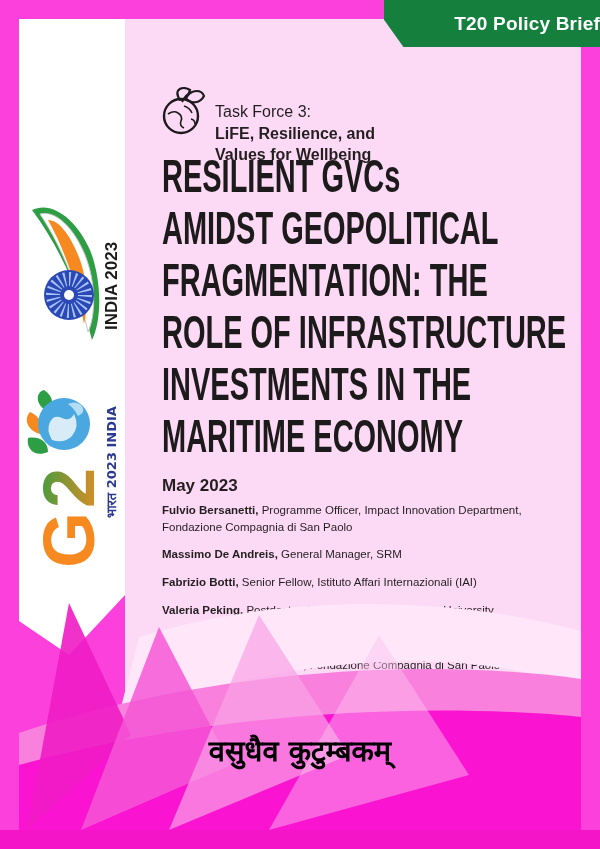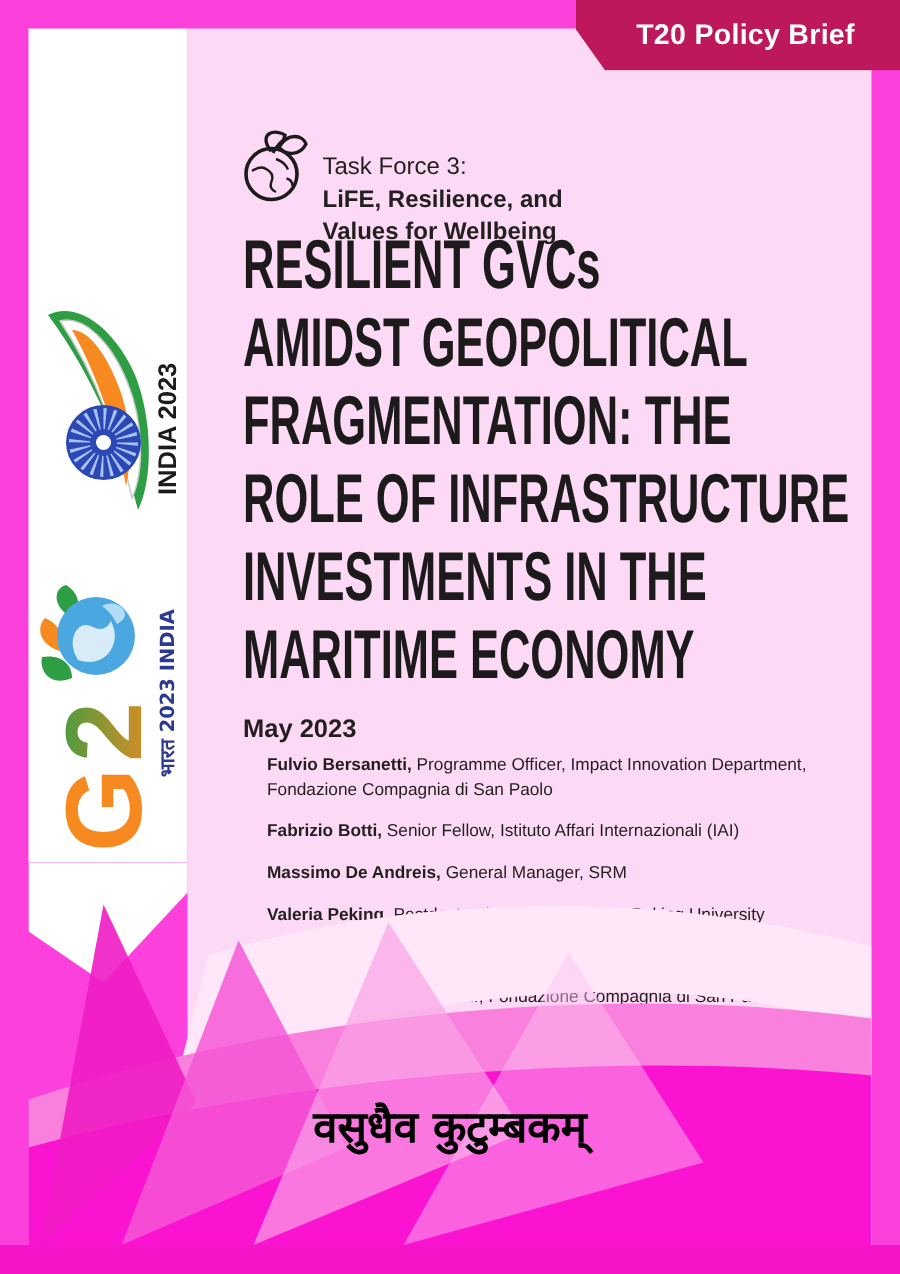--- a/index.html
+++ b/index.html
@@ -21,23 +21,23 @@
     background:#ffffff;
   }
   .bottom-strip{
     position:absolute;left:0;bottom:0;width:600px;height:19px;
     background:#f415c9;
   }
 
   
   .badge{
     position:absolute;left:384px;top:0;width:216px;height:47px;
-    background:#be185d;
+    background:#15803d;
     clip-path:polygon(0 0,100% 0,100% 100%,9% 100%,0 42%);
-    display:flex;align-items:center;justify-content:center;
+    display:flex;align-items:center;justify-content:flex-end;
     z-index:30;
   }
   .badge span{
     color:#ffffff;font-size:19px;font-weight:bold;letter-spacing:.2px;
     padding-left:10px;
   }
 
   
   .taskforce{position:absolute;left:158px;top:82px;z-index:5;}
   .tf-icon{position:absolute;left:0;top:2px;}
@@ -52,21 +52,21 @@
     color:#1d1a1b;font-weight:bold;font-size:46px;line-height:52px;
     letter-spacing:0px;white-space:nowrap;z-index:5;
   }
 
   
   .date{
     position:absolute;left:162px;top:476px;
     font-size:17px;font-weight:bold;color:#231f20;z-index:5;
   }
   .authors{position:absolute;left:162px;top:502px;width:400px;z-index:5;}
-  .author{font-size:11.5px;line-height:1.45;color:#231f20;margin-bottom:11px;margin-left:16px;}
+  .author{font-size:11.5px;line-height:1.45;color:#231f20;margin-bottom:11px;}
   .author b{font-weight:bold;}
 
   
   .banner{position:absolute;left:19px;top:575px;width:562px;height:255px;z-index:10;}
   .banner svg{position:absolute;left:0;top:0;}
   .motto-dev{
     position:absolute;left:0;right:0;top:155px;text-align:center;
     color:#000000;font-size:29px;font-weight:bold;z-index:12;
     font-family:"DejaVu Sans","Liberation Sans",sans-serif;
   }
@@ -119,22 +119,22 @@
     <div>FRAGMENTATION: THE</div>
     <div>ROLE OF INFRASTRUCTURE</div>
     <div>INVESTMENTS IN THE</div>
     <div>MARITIME ECONOMY</div>
   </div>
 
   <div class="date">May 2023</div>
 
   <div class="authors">
     <div class="author"><b>Fulvio Bersanetti,</b><span> Programme Officer, Impact Innovation Department, Fondazione Compagnia di San Paolo</span></div>
+    <div class="author"><b>Massimo De Andreis,</b><span> General Manager, SRM</span></div>
     <div class="author"><b>Fabrizio Botti,</b><span> Senior Fellow, Istituto Affari Internazionali (IAI)</span></div>
-    <div class="author"><b>Massimo De Andreis,</b><span> General Manager, SRM</span></div>
     <div class="author"><b>Valeria Peking,</b><span> Postdoctoral Research Fellow, Peking University</span></div>
     <div class="author"><b>Alessandro Panaro,</b><span> Head of Maritime &amp; Energy Department, SRM</span></div>
     <div class="author"><b>Francesco Profumo,</b><span> Chair, Fondazione Compagnia di San Paolo</span></div>
   </div>
 
   <div class="logo-rot t20-logo">
     <svg width="190" height="100" viewBox="0 0 190 100">
       <path d="M20,70 C60,60 110,40 150,10 C160,30 140,55 110,68 C80,80 40,80 20,70 Z" fill="#2e9e44"></path>
       <path d="M28,66 C65,58 110,42 146,18 C150,34 132,52 105,63 C78,74 45,74 28,66 Z" fill="#ffffff" stroke="#c9c9c9" stroke-width="1"></path>
       <path d="M36,62 C70,56 108,44 140,26 C140,38 122,50 100,58 C78,66 52,66 36,62 Z" fill="#f68a21"></path>

